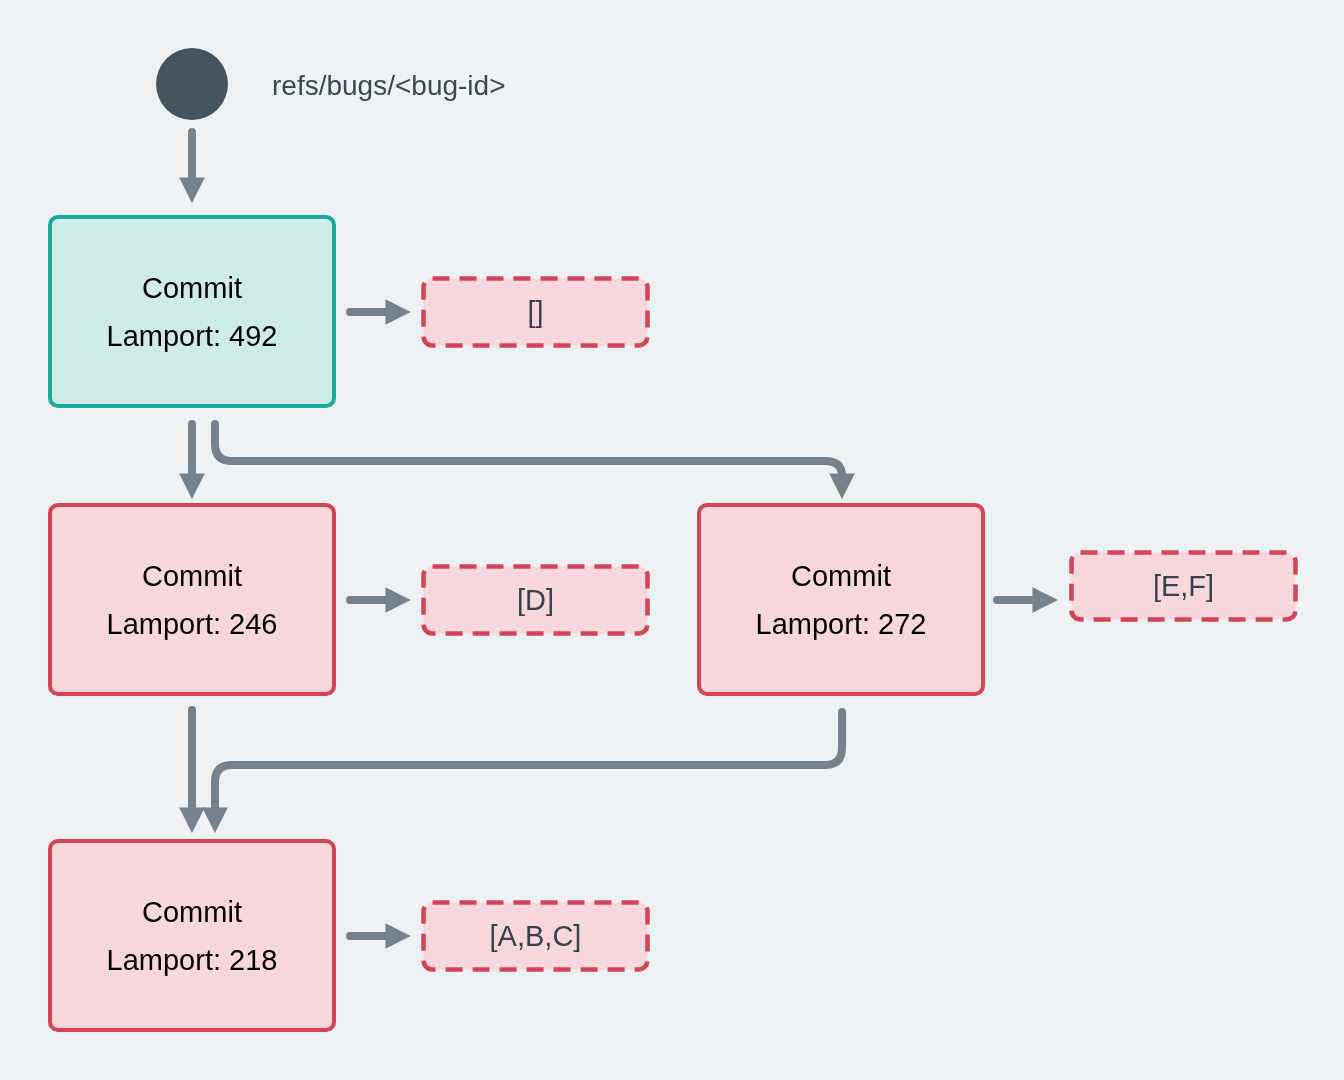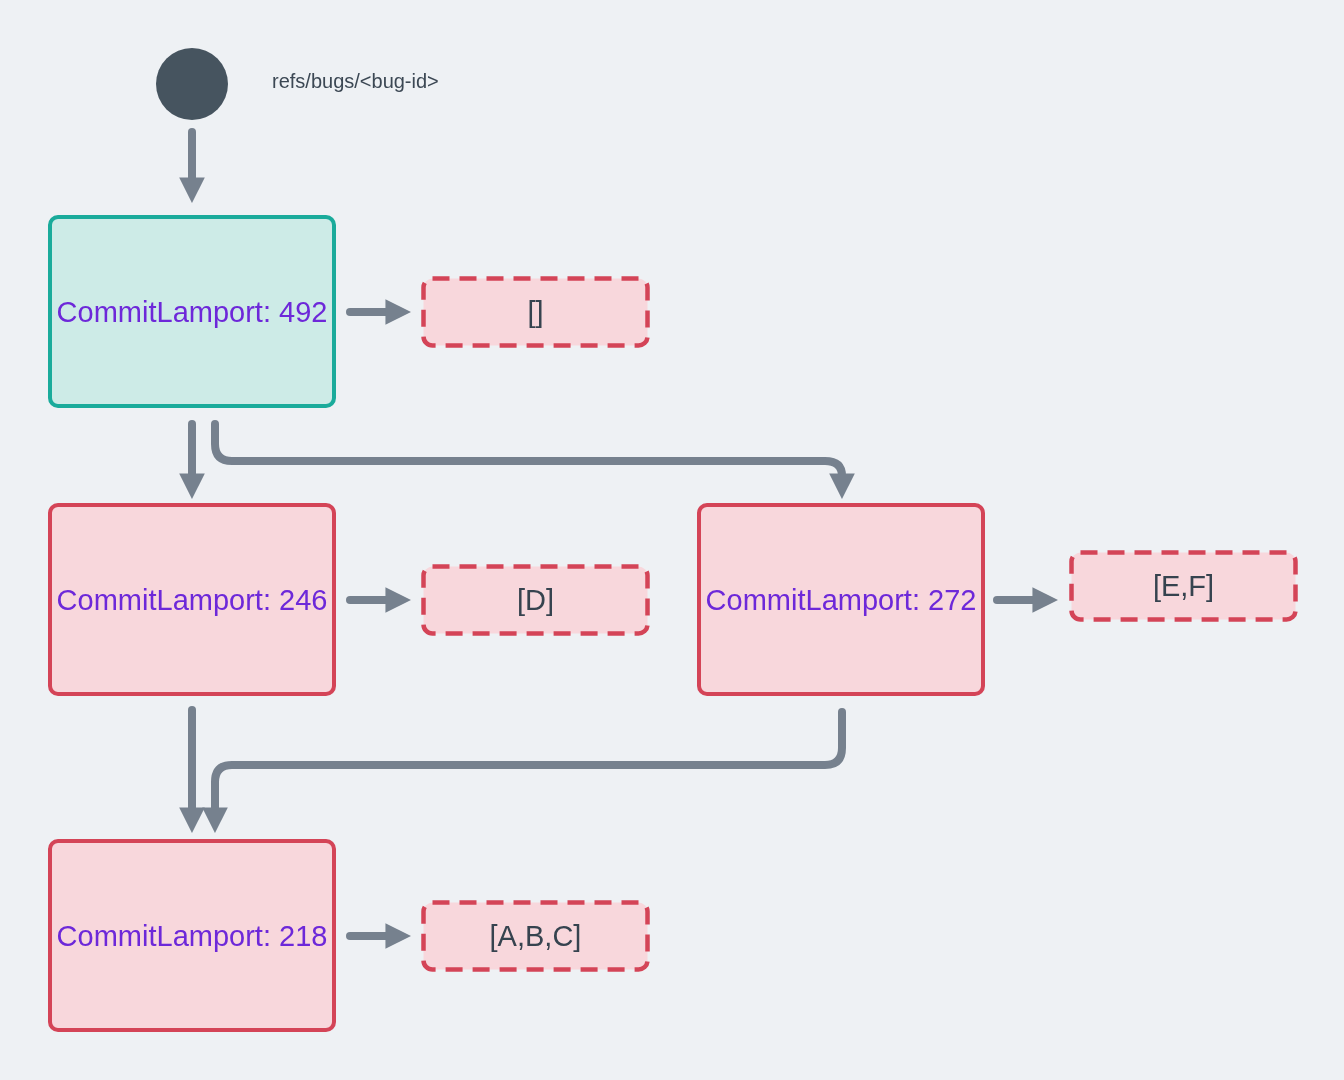--- a/index.html
+++ b/index.html
@@ -27,47 +27,47 @@
     top: 48px;
     width: 72px;
     height: 72px;
     border-radius: 50%;
     background: #46545f;
   }
   .ref-label {
     position: absolute;
     left: 272px;
     top: 70px;
-    font-size: 20px;
+    font-size: 28px;
     color: #3c4854;
     white-space: nowrap;
   }
   .final-order-label {
     position: absolute;
     left: 272px;
     top: 128px;
     font-size: 29px;
     font-weight: bold;
     color: #32414d;
     white-space: nowrap;
   }
   .commit-node {
     position: absolute;
     width: 288px;
     height: 193px;
     box-sizing: border-box;
     border: 4px solid;
     border-radius: 10px;
     display: flex;
-    flex-direction: row;
+    flex-direction: column;
     align-items: center;
     justify-content: center;
     font-size: 29px;
     line-height: 48px;
-    color: #6d28d9;
+    color: #000000;
     text-align: center;
   }
   .commit-node.teal {
     border-color: #1aab9b;
     background: #cdebe7;
   }
   .commit-node.red {
     border-color: #d44457;
     background: #f8d7dc;
   }

